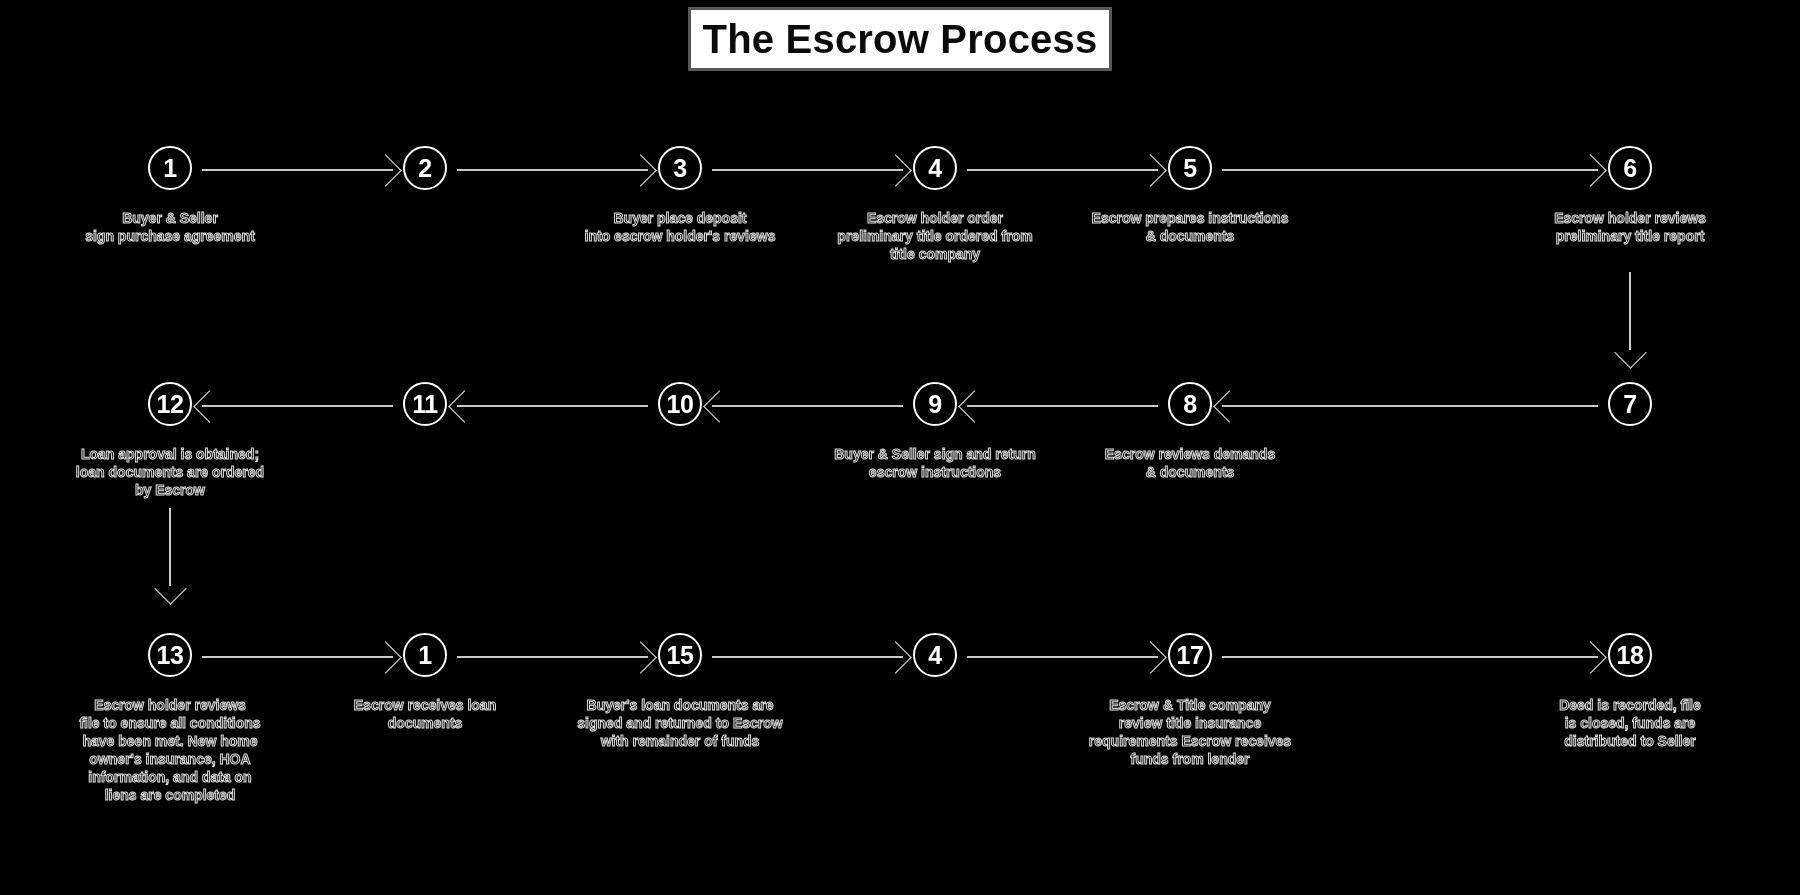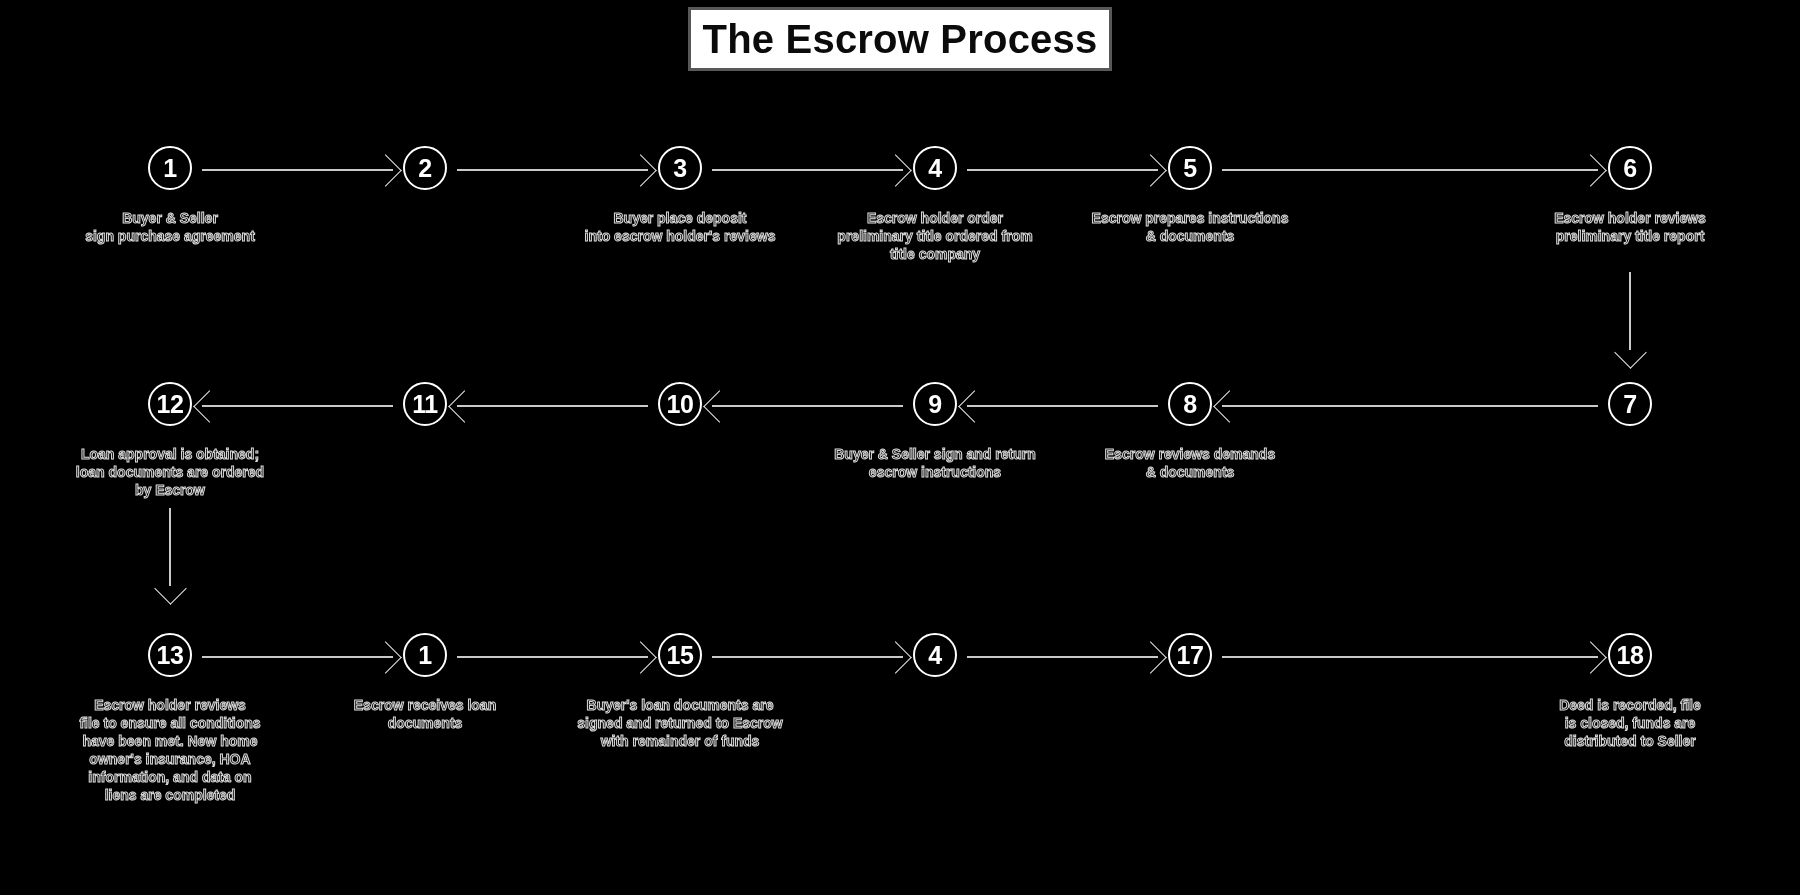--- a/index.html
+++ b/index.html
@@ -315,20 +315,24 @@
       </div>
       <div class="node" style="left: 935px;">
         <div class="node-circle">
           <span class="node-num">4</span>
         </div>
       </div>
       <div class="node" style="left: 1190px;">
         <div class="node-circle">
           <span class="node-num">17</span>
         </div>
+        <div class="node-label">Escrow &amp; Title company
+review title insurance
+requirements Escrow receives
+funds from lender</div>
       </div>
       <div class="node" style="left: 1630px;">
         <div class="node-circle">
           <span class="node-num">18</span>
         </div>
         <div class="node-label">Deed is recorded, file
 is closed, funds are
 distributed to Seller</div>
       </div>
       <div class="conn right" style="left: 202px; width: 191px;">

